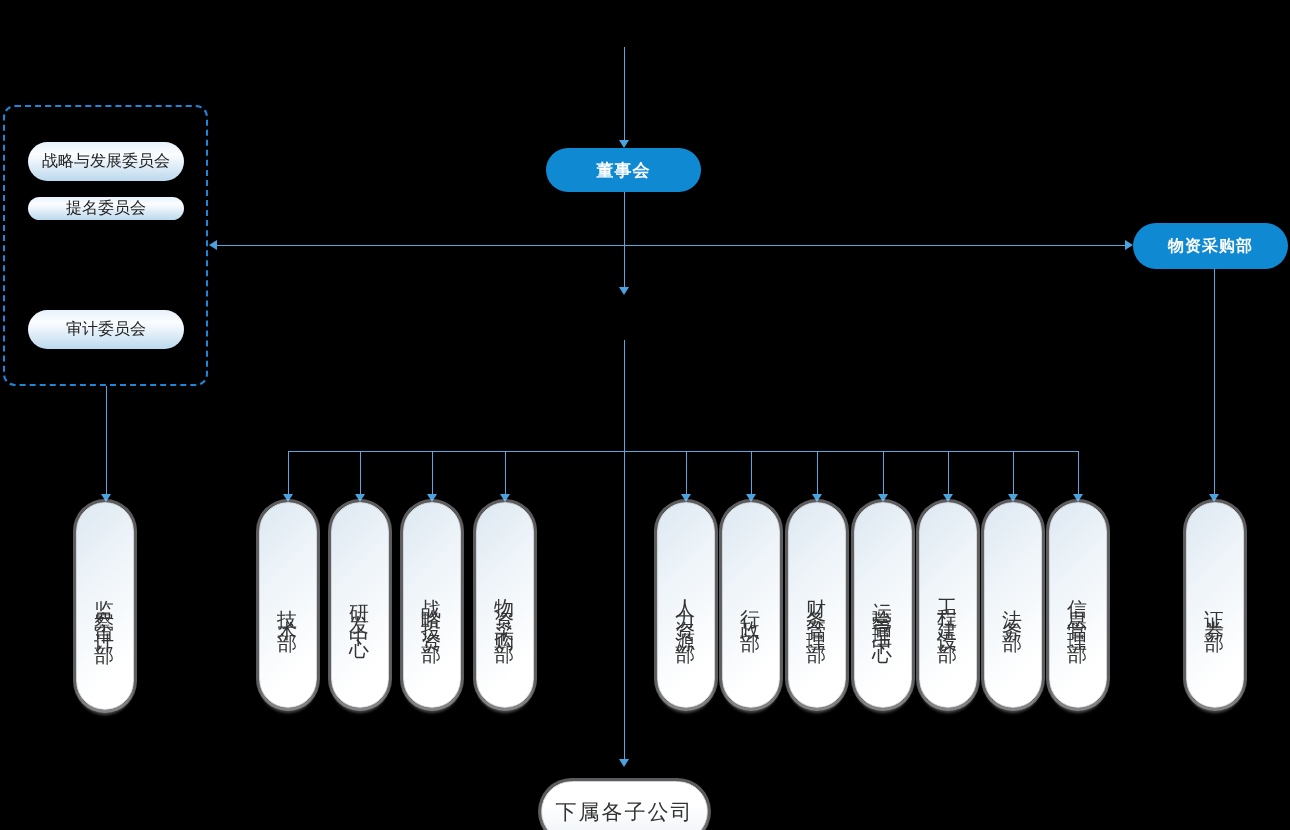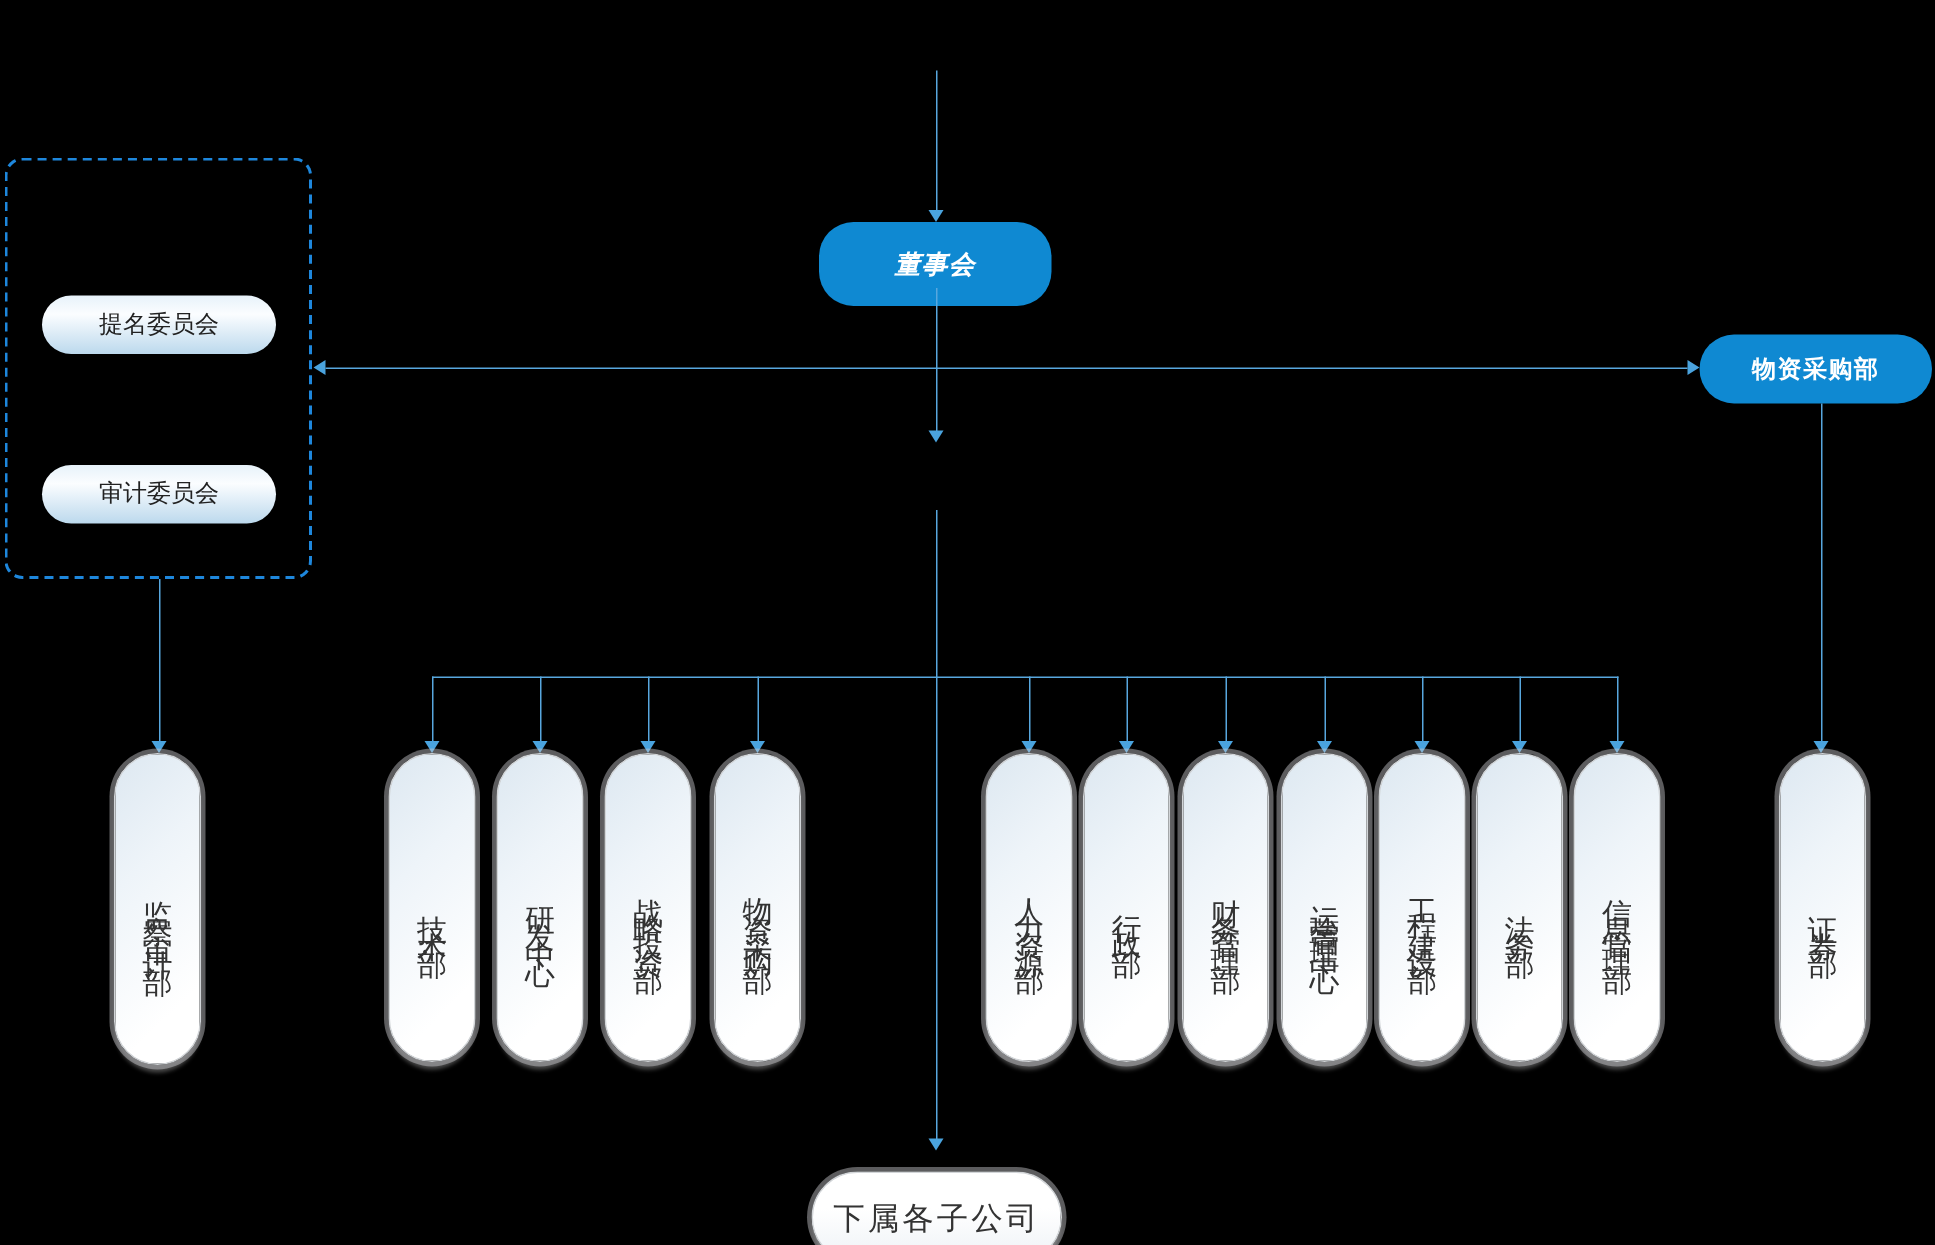--- a/index.html
+++ b/index.html
@@ -50,32 +50,33 @@
 </style>
 </head>
 <body>
 
 <div class="canvas">
 
 
   <div class="vline" style="left:624px;top:47px;height:94px;"></div>
   <div class="arr arr-down" style="left:619px;top:140px;"></div>
 
-  <div class="node-blue" style="left:546px;top:148px;width:155px;height:56px;font-style:italic;">董事会</div>
+  <div class="node-blue" style="left:546px;top:148px;width:155px;height:44px;">董事会</div>
 
   <div class="vline" style="left:624px;top:192px;height:96px;"></div>
   <div class="arr arr-down" style="left:619px;top:287px;"></div>
 
 
   <div class="hline" style="left:217px;top:245px;width:908px;"></div>
   <div class="arr arr-left" style="left:209px;top:240px;"></div>
   <div class="arr arr-right" style="left:1125px;top:240px;"></div>
 
   <div class="committee-box" style="left:3px;top:105px;width:205px;height:281px;"></div>
-  <div class="committee-pill" style="left:28px;top:197px;width:156px;height:39px;">提名委员会</div>
+  <div class="committee-pill" style="left:28px;top:142px;width:156px;height:39px;">战略与发展委员会</div>
+  <div class="committee-pill" style="left:28px;top:197px;width:156px;height:23px;">提名委员会</div>
   <div class="committee-pill" style="left:28px;top:310px;width:156px;height:39px;">审计委员会</div>
 
   <div class="vline" style="left:106px;top:386px;height:109px;"></div>
   <div class="arr arr-down" style="left:101px;top:494px;"></div>
   <div class="dept-pill" style="left:76px;top:502px;width:58px;height:208px;">监察审计部</div>
 
   <div class="node-blue" style="left:1133px;top:223px;width:155px;height:46px;font-size:16px;">物资采购部</div>
   <div class="vline" style="left:1214px;top:269px;height:226px;"></div>
   <div class="arr arr-down" style="left:1209px;top:494px;"></div>
   <div class="dept-pill" style="left:1186px;top:502px;width:58px;height:206px;">证券部</div>

